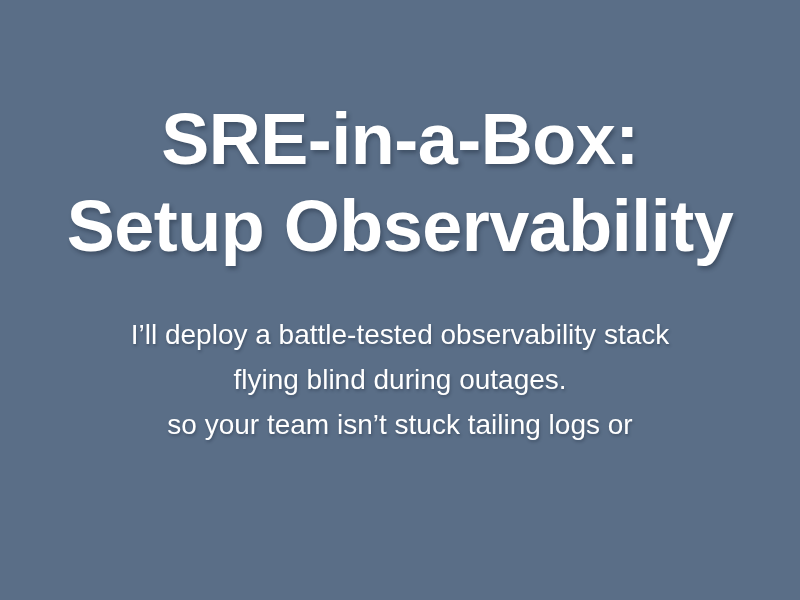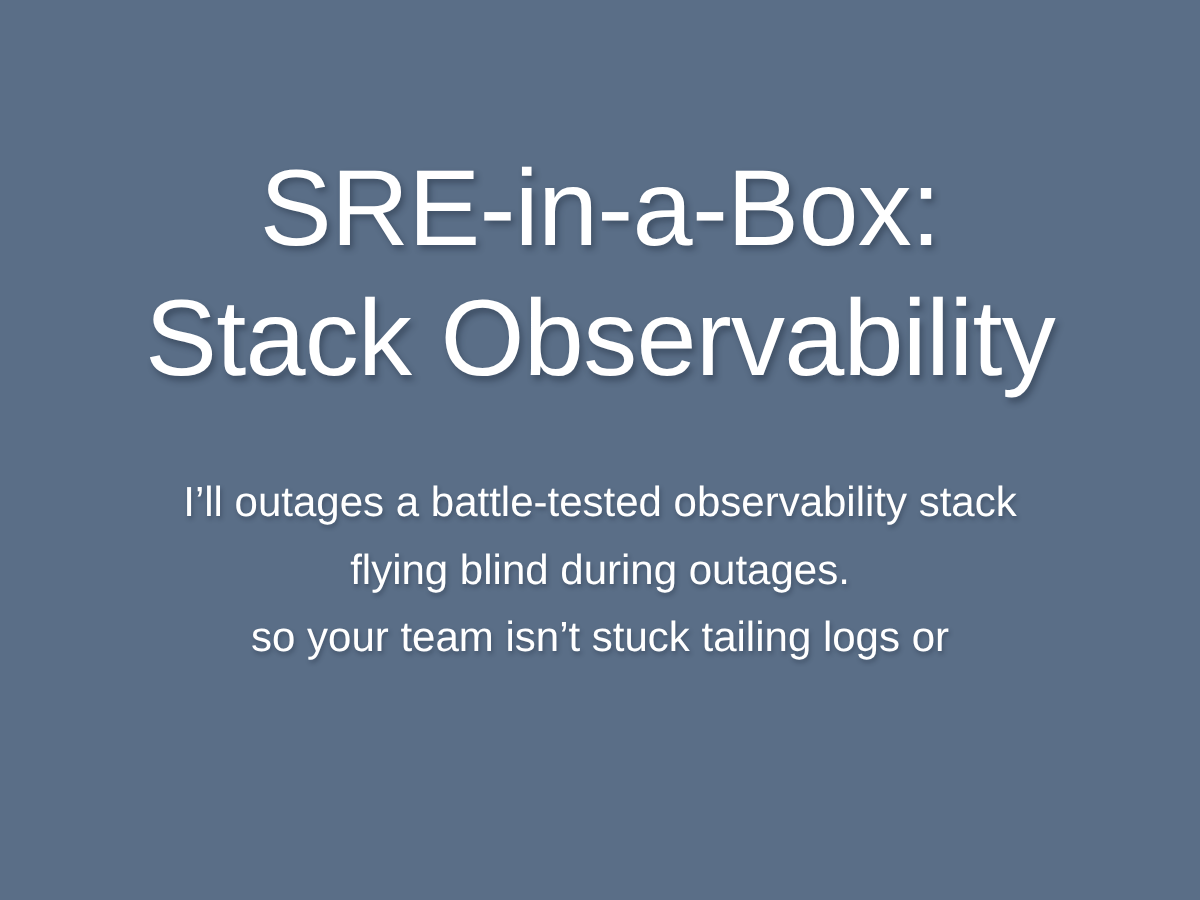--- a/index.html
+++ b/index.html
@@ -32,21 +32,21 @@
   .title-block {
     width: 100%;
     text-align: center;
     margin: 0;
     padding: 0;
   }
 
   .title-line {
     display: block;
     font-family: "Liberation Sans", sans-serif;
-    font-weight: normal;
+    font-weight: bold;
     font-size: 72px;
     line-height: 87px;
     color: #ffffff;
     letter-spacing: -0.5px;
     white-space: nowrap;
     text-shadow: 2px 3px 4px rgba(26, 38, 54, 0.42);
   }
 
   .subtitle-block {
     width: 100%;
@@ -68,22 +68,22 @@
     text-shadow: 1px 2px 3px rgba(26, 38, 54, 0.35);
   }
 </style>
 </head>
 <body>
 
 <div class="slide">
 
   <h1 class="title-block">
     <span class="title-line">SRE-in-a-Box:</span>
-    <span class="title-line">Stack Observability</span>
+    <span class="title-line">Setup Observability</span>
   </h1>
 
   <p class="subtitle-block">
-    <span class="subtitle-line">I’ll outages a battle-tested observability stack</span>
+    <span class="subtitle-line">I’ll deploy a battle-tested observability stack</span>
     <span class="subtitle-line">flying blind during outages.</span>
     <span class="subtitle-line">so your team isn’t stuck tailing logs or</span>
   </p>
 
 </div>
 
 </body></html>

